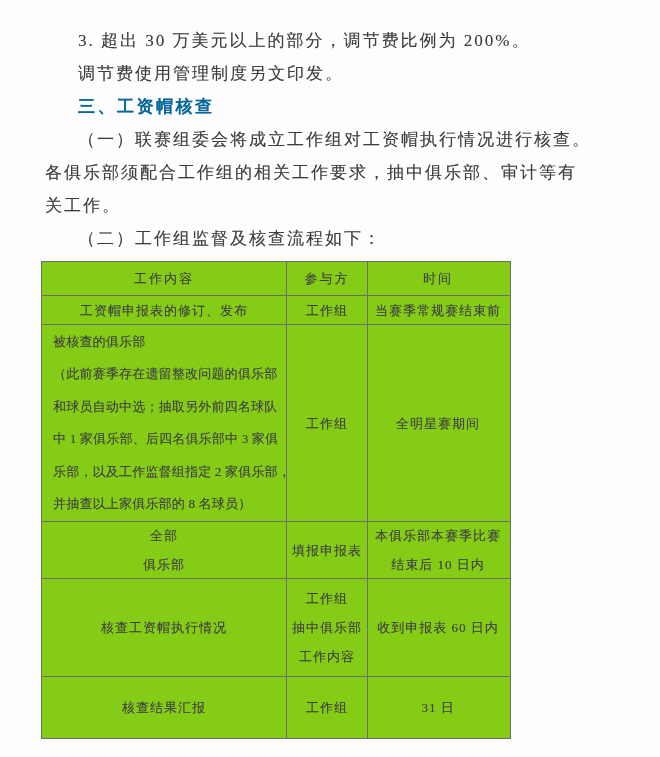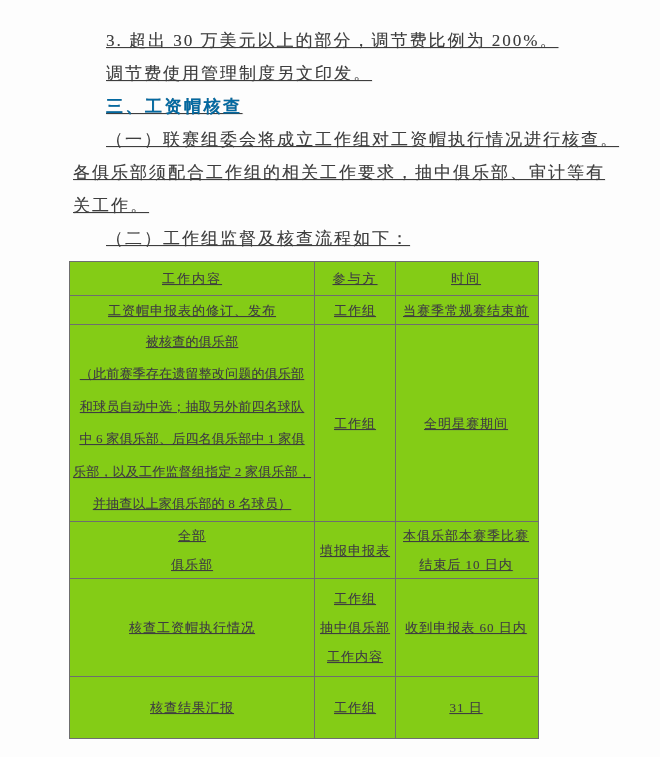--- a/index.html
+++ b/index.html
@@ -11,22 +11,21 @@
     position: relative;
     width: 660px;
     height: 757px;
     background: #fdfdfd;
     font-family: "Liberation Serif", "DejaVu Serif", serif;
     color: #3e3e3e;
     overflow: hidden;
     text-shadow: 0.3px 0.3px 0.6px rgba(90,90,90,0.45);
   }
   .text-block {
-    padding: 24px 28px 0 73px;
-    text-decoration: underline;
+    padding: 24px 28px 0 45px;
   }
   .para {
     font-size: 17px;
     line-height: 33px;
     letter-spacing: 2px;
     white-space: nowrap;
   }
   .para.indent { padding-left: 33px; }
   .para.heading {
     font-weight: bold;
@@ -60,21 +59,21 @@
   }
   .td:last-child { border-right: none; }
   .r-head { height: 33px; }
   .r-head .td { letter-spacing: 2px; }
   .r1 { height: 28px; }
   .r2 { height: 196px; }
   .r3 { height: 56px; }
   .r4 { height: 97px; }
   .r5 { height: 61px; }
   .cell-paragraph {
-    align-items: center;
+    align-items: flex-start;
     text-align: left;
     padding: 0 11px;
     letter-spacing: 0.2px;
     line-height: 32.5px;
     white-space: nowrap;
   }
   .cell-paragraph .line-center { text-align: center; }
   .tline { white-space: nowrap; }
 </style>
 </head>
@@ -108,21 +107,21 @@
         <div class="td">
           <div class="tline">当赛季常规赛结束前</div>
         </div>
       </div>
 
       <div class="tr r2">
         <div class="td cell-paragraph">
           <div class="tline line-center">被核查的俱乐部</div>
           <div class="tline">（此前赛季存在遗留整改问题的俱乐部</div>
           <div class="tline">和球员自动中选；抽取另外前四名球队</div>
-          <div class="tline">中 6 家俱乐部、后四名俱乐部中 1 家俱</div>
+          <div class="tline">中 1 家俱乐部、后四名俱乐部中 3 家俱</div>
           <div class="tline">乐部，以及工作监督组指定 2 家俱乐部，</div>
           <div class="tline">并抽查以上家俱乐部的 8 名球员）</div>
         </div>
         <div class="td">
           <div class="tline">工作组</div>
         </div>
         <div class="td">
           <div class="tline">全明星赛期间</div>
         </div>
       </div>

